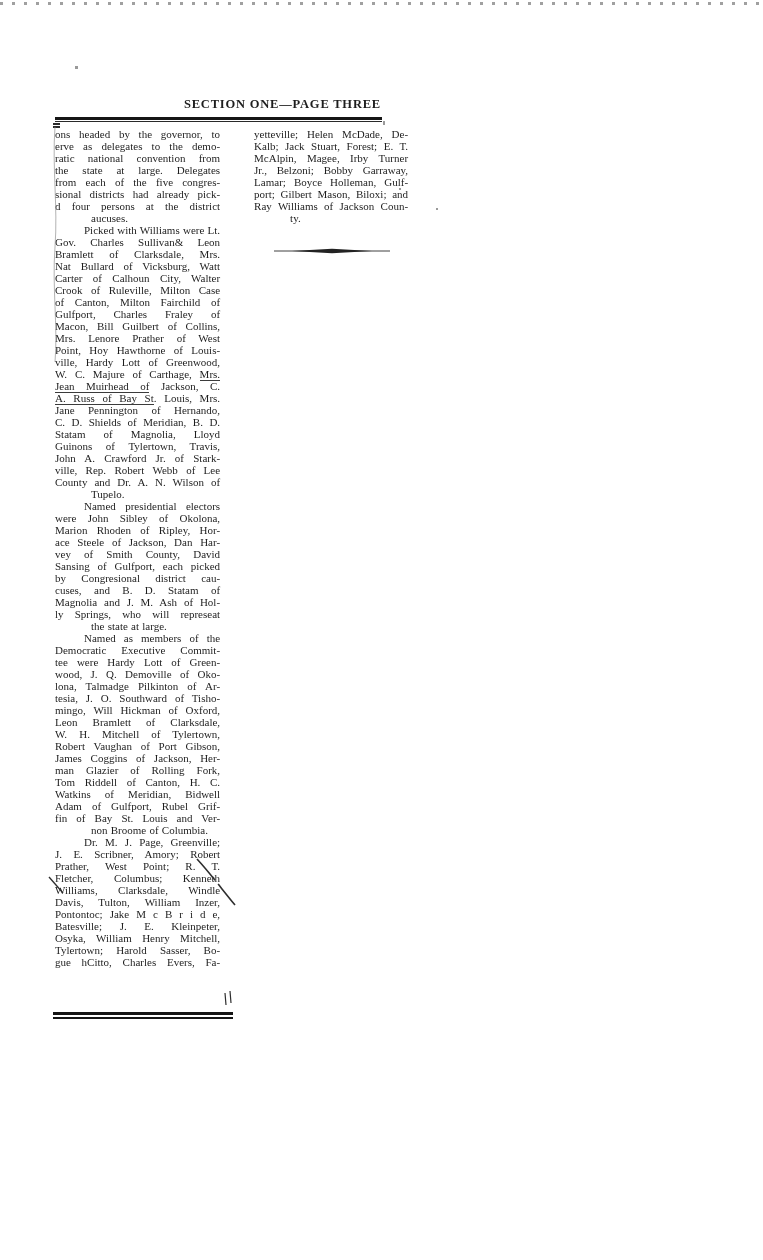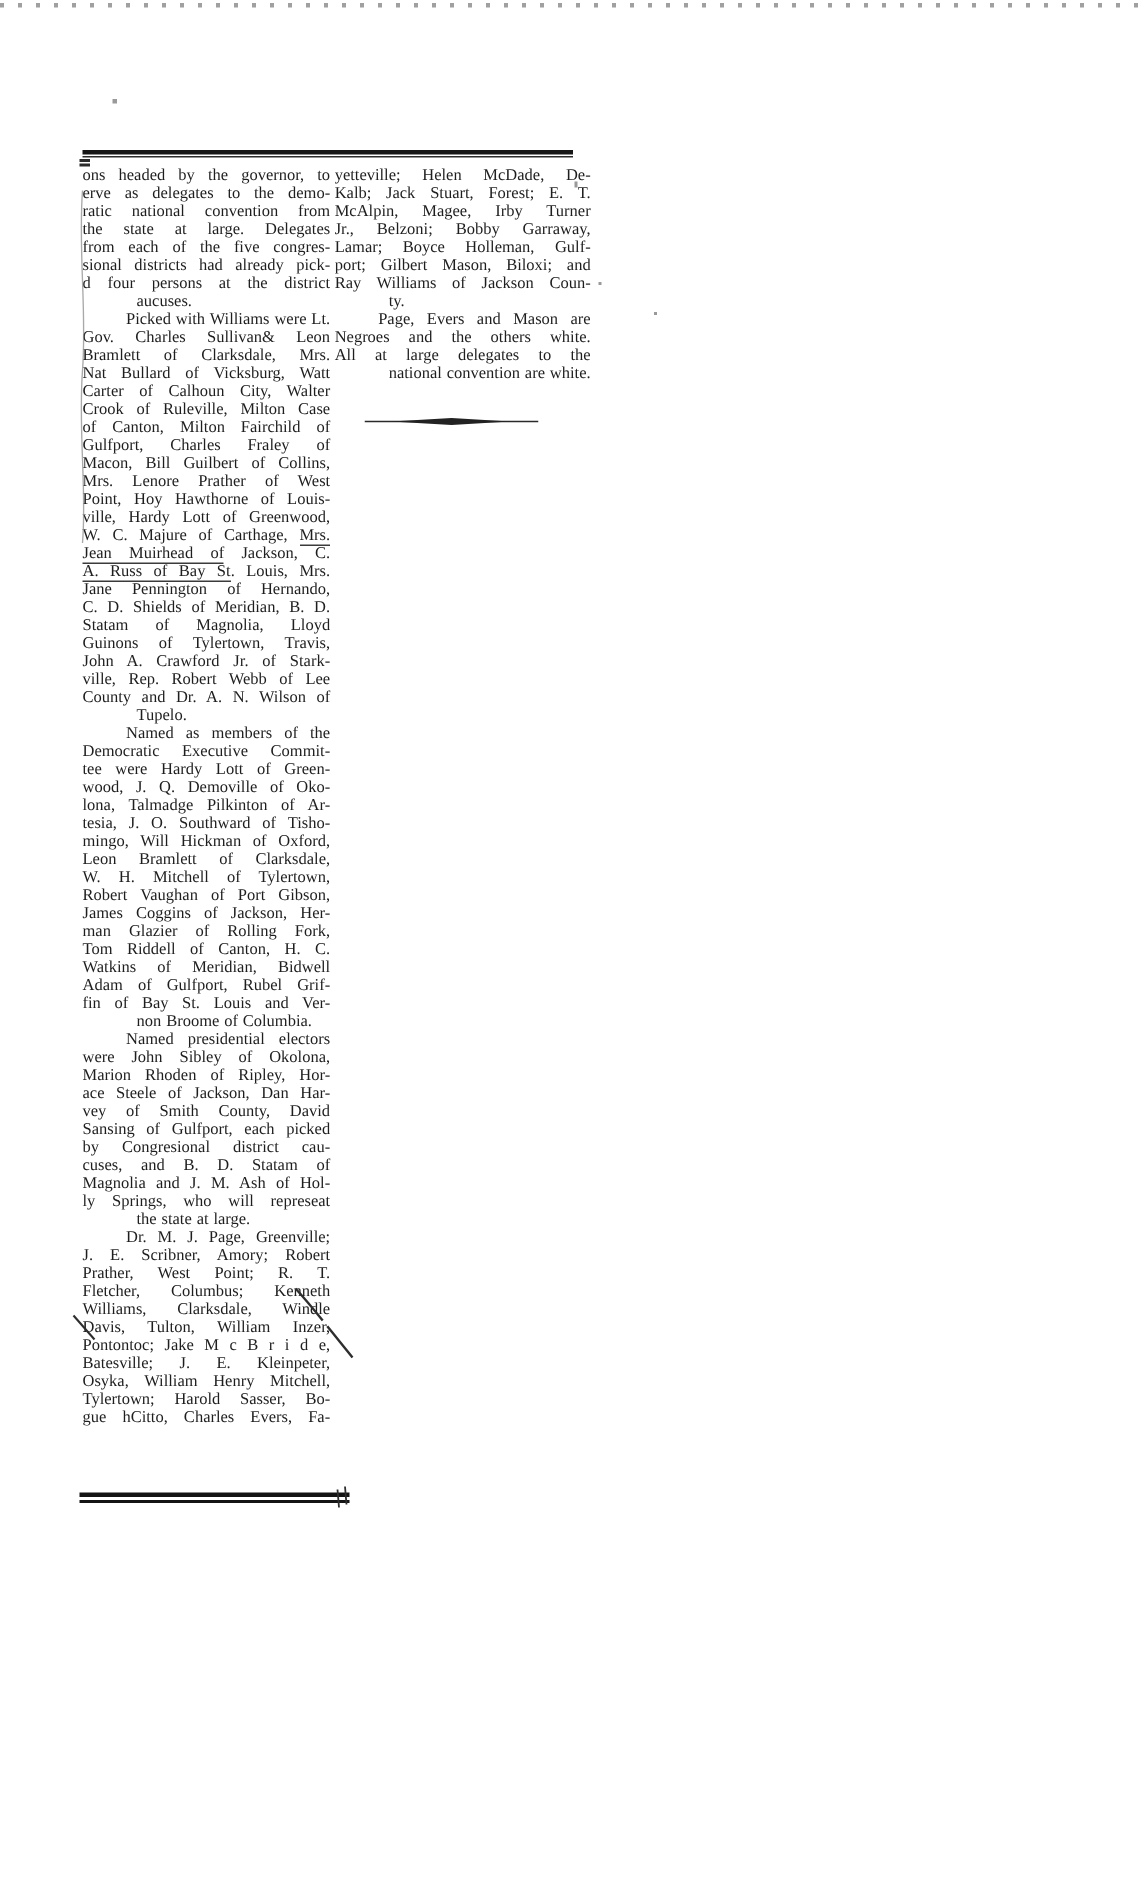--- a/index.html
+++ b/index.html
@@ -50,21 +50,21 @@
     line-height:12px;
     word-spacing:.5px;
   }
   .col-left{width:167px;}
   .col-rule{
     width:1px;align-self:stretch;
     background:#3c3c3c;
     margin:0 1px 0 2px;
     min-height:876px;
   }
-  .col-right-wrap{flex:1;}
+  .col-right-wrap{flex:1;margin-left:31px;}
   .para{margin:0;}
   .line{
     text-align:justify;
     text-align-last:justify;
     white-space:nowrap;
     overflow:visible;
     height:12px;
   }
   .line.end{text-align-last:left;padding-left:36px;}
   .line.first{text-indent:9px;padding-left:20px;}
@@ -96,20 +96,21 @@
 
   <div class="dotted-top"></div>
 
   <div class="speck" style="left:75px;top:66px;"></div>
   <div class="speck" style="left:399px;top:188px;width:2px;height:2px;"></div>
   <div class="speck" style="left:436px;top:208px;width:2px;height:2px;"></div>
   <div class="speck" style="left:383px;top:121px;width:2px;height:4px;"></div>
 
   <div class="clipping">
 
+    <div class="section-header">SECTION ONE—PAGE THREE</div>
 
     <div class="top-rule">
       <span class="edge-mark"></span>
     </div>
 
     <div class="columns">
       <div class="col col-left">
           <div class="para">
             <div class="line">ons headed by the governor, to</div>
             <div class="line">erve as delegates to the demo-</div>
@@ -139,52 +140,52 @@
             <div class="line">Jane Pennington of Hernando,</div>
             <div class="line">C. D. Shields of Meridian, B. D.</div>
             <div class="line">Statam of Magnolia, Lloyd</div>
             <div class="line">Guinons of Tylertown, Travis,</div>
             <div class="line">John A. Crawford Jr. of Stark-</div>
             <div class="line">ville, Rep. Robert Webb of Lee</div>
             <div class="line">County and Dr. A. N. Wilson of</div>
             <div class="line end">Tupelo.</div>
           </div>
           <div class="para">
+            <div class="line first">Named presidential electors</div>
+            <div class="line">were John Sibley of Okolona,</div>
+            <div class="line">Marion Rhoden of Ripley, Hor-</div>
+            <div class="line">ace Steele of Jackson, Dan Har-</div>
+            <div class="line">vey of Smith County, David</div>
+            <div class="line">Sansing of Gulfport, each picked</div>
+            <div class="line">by Congresional district cau-</div>
+            <div class="line">cuses, and B. D. Statam of</div>
+            <div class="line">Magnolia and J. M. Ash of Hol-</div>
+            <div class="line">ly Springs, who will represeat</div>
+            <div class="line end">the state at large.</div>
+          </div>
+          <div class="para">
             <div class="line first">Named as members of the</div>
             <div class="line">Democratic Executive Commit-</div>
             <div class="line">tee were Hardy Lott of Green-</div>
             <div class="line">wood, J. Q. Demoville of Oko-</div>
             <div class="line">lona, Talmadge Pilkinton of Ar-</div>
             <div class="line">tesia, J. O. Southward of Tisho-</div>
             <div class="line">mingo, Will Hickman of Oxford,</div>
             <div class="line">Leon Bramlett of Clarksdale,</div>
             <div class="line">W. H. Mitchell of Tylertown,</div>
             <div class="line">Robert Vaughan of Port Gibson,</div>
             <div class="line">James Coggins of Jackson, Her-</div>
             <div class="line">man Glazier of Rolling Fork,</div>
             <div class="line">Tom Riddell of Canton, H. C.</div>
             <div class="line">Watkins of Meridian, Bidwell</div>
             <div class="line">Adam of Gulfport, Rubel Grif-</div>
             <div class="line">fin of Bay St. Louis and Ver-</div>
             <div class="line end">non Broome of Columbia.</div>
           </div>
           <div class="para">
-            <div class="line first">Named presidential electors</div>
-            <div class="line">were John Sibley of Okolona,</div>
-            <div class="line">Marion Rhoden of Ripley, Hor-</div>
-            <div class="line">ace Steele of Jackson, Dan Har-</div>
-            <div class="line">vey of Smith County, David</div>
-            <div class="line">Sansing of Gulfport, each picked</div>
-            <div class="line">by Congresional district cau-</div>
-            <div class="line">cuses, and B. D. Statam of</div>
-            <div class="line">Magnolia and J. M. Ash of Hol-</div>
-            <div class="line">ly Springs, who will represeat</div>
-            <div class="line end">the state at large.</div>
-          </div>
-          <div class="para">
             <div class="line first">Dr. M. J. Page, Greenville;</div>
             <div class="line">J. E. Scribner, Amory; Robert</div>
             <div class="line">Prather, West Point; R. T.</div>
             <div class="line">Fletcher, Columbus; Kenneth</div>
             <div class="line">Williams, Clarksdale, Windle</div>
             <div class="line">Davis, Tulton, William Inzer,</div>
             <div class="line">Pontontoc; Jake M c B r i d e,</div>
             <div class="line">Batesville; J. E. Kleinpeter,</div>
             <div class="line">Osyka, William Henry Mitchell,</div>
             <div class="line">Tylertown; Harold Sasser, Bo-</div>
@@ -199,26 +200,20 @@
             <div class="para">
               <div class="line">yetteville; Helen McDade, De-</div>
               <div class="line">Kalb; Jack Stuart, Forest; E. T.</div>
               <div class="line">McAlpin, Magee, Irby Turner</div>
               <div class="line">Jr., Belzoni; Bobby Garraway,</div>
               <div class="line">Lamar; Boyce Holleman, Gulf-</div>
               <div class="line">port; Gilbert Mason, Biloxi; and</div>
               <div class="line">Ray Williams of Jackson Coun-</div>
               <div class="line end">ty.</div>
             </div>
-            <div class="para">
-              <div class="line first">Page, Evers and Mason are</div>
-              <div class="line">Negroes and the others white.</div>
-              <div class="line">All at large delegates to the</div>
-              <div class="line end">national convention are white.</div>
-            </div>
           </div>
         <div class="taper-divider">
           <svg width="116" height="6" viewBox="0 0 116 6">
             <path d="M0,3 L116,3" stroke="#2a2a2a" stroke-width="0.9" fill="none"></path>
             <path d="M18,3 L58,0.7 L98,3 L58,5.3 Z" fill="#222222"></path>
           </svg>
         </div>
       </div>
     </div>
 

